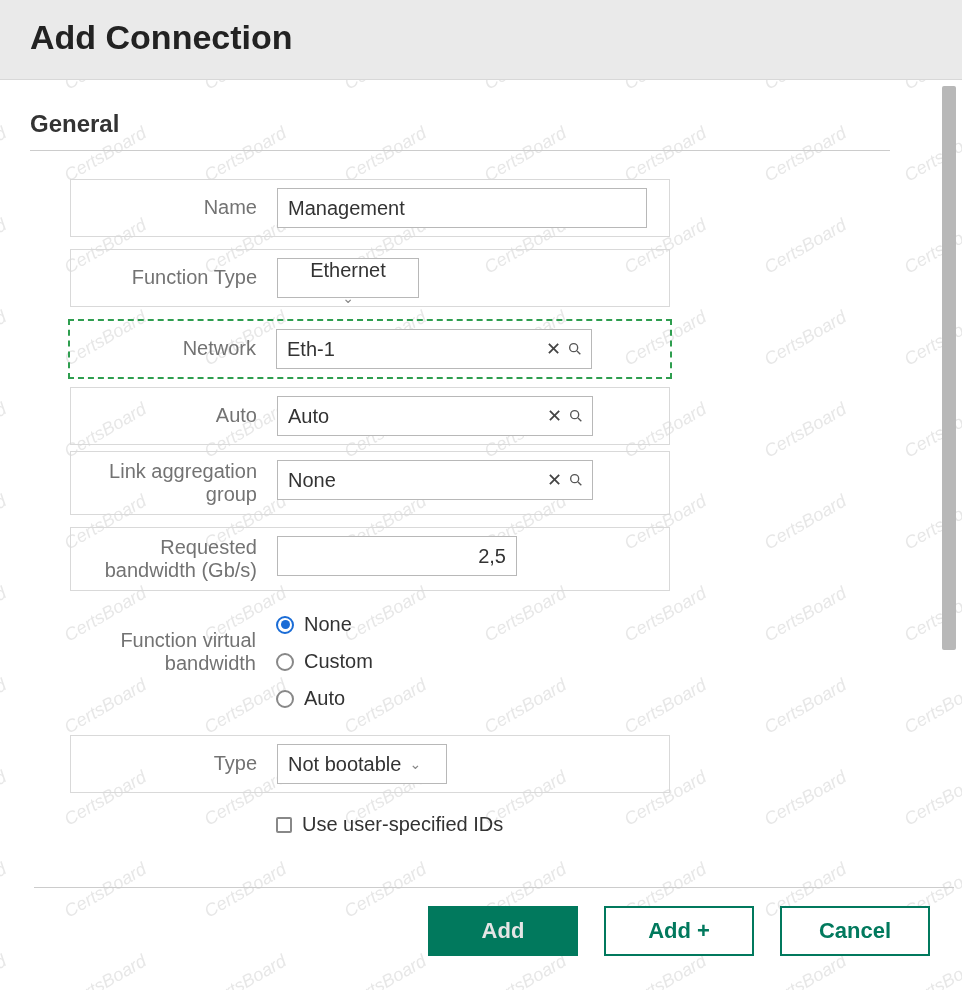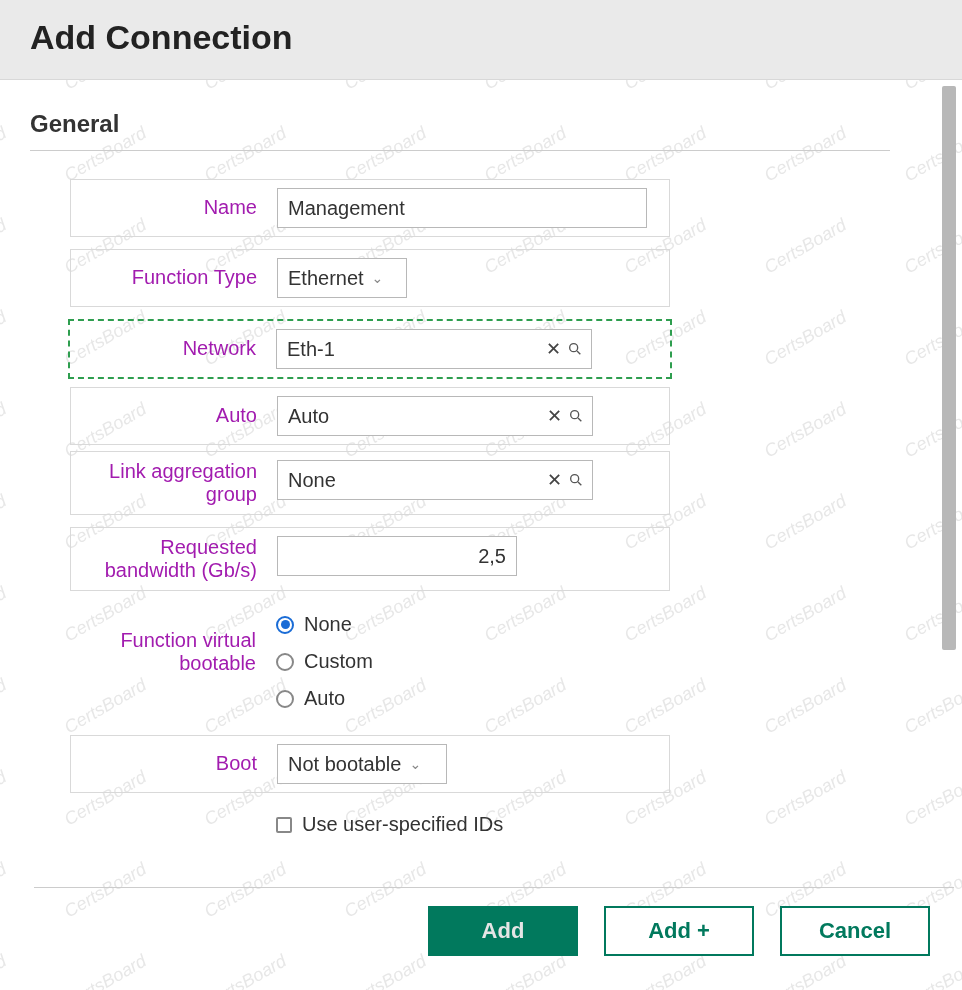--- a/index.html
+++ b/index.html
@@ -67,21 +67,21 @@
 .form-row.hl {
   border: 2px dashed #2e9e4f;
   margin-left: 38px;
   width: 604px;
 }
 .form-row.noborder { border: none; }
 .label-col {
   width: 200px;
   padding-right: 14px;
   text-align: right;
-  color: #a21caf;
+  color: #737373;
   font-size: 20px;
   display: flex;
   align-items: center;
   justify-content: flex-end;
   min-height: 38px;
 }
 .label-col.multi { flex-direction: column; align-items: flex-end; }
 .input-col {
   flex: 1;
   padding-left: 6px;
@@ -272,21 +272,21 @@
   <div class="form-row">
     <div class="label-col">Name</div>
     <div class="input-col">
       <input class="text-input" value="Management" style="">
     </div>
   </div>
 
   <div class="form-row" style="margin-bottom:12px;">
     <div class="label-col">Function Type</div>
     <div class="input-col">
-      <div class="select-box" style="width:130px;">
+      <div class="select-box" style="width:142px;flex-direction:column;">
         <span>Ethernet</span>
         <span class="chev">⌄</span>
       </div>
     </div>
   </div>
 
   <div class="form-row hl">
     <div class="label-col">Network</div>
     <div class="input-col">
       <div class="combo">
@@ -349,21 +349,21 @@
       <span>bandwidth (Gb/s)</span>
     </div>
     <div class="input-col">
       <input class="text-input right" value="2,5" style="">
     </div>
   </div>
 
   <div class="form-row noborder" style="min-height:120px;">
     <div class="label-col multi" style="padding-top:18px;">
       <span>Function virtual</span>
-      <span>bootable</span>
+      <span>bandwidth</span>
     </div>
     <div class="input-col">
       <div class="radio-group">
         <div class="radio-item">
           <span class="radio sel">
               <span class="dot"></span>
             </span>
           <span>None</span>
         </div>
         <div class="radio-item">
@@ -372,21 +372,21 @@
         </div>
         <div class="radio-item">
           <span class="radio"></span>
           <span>Auto</span>
         </div>
       </div>
     </div>
   </div>
 
   <div class="form-row">
-    <div class="label-col">Boot</div>
+    <div class="label-col">Type</div>
     <div class="input-col">
       <div class="select-box" style="width:170px;">
         <span>Not bootable</span>
         <span class="chev">⌄</span>
       </div>
     </div>
   </div>
 
   <div class="form-row noborder">
     <div class="label-col"></div>

